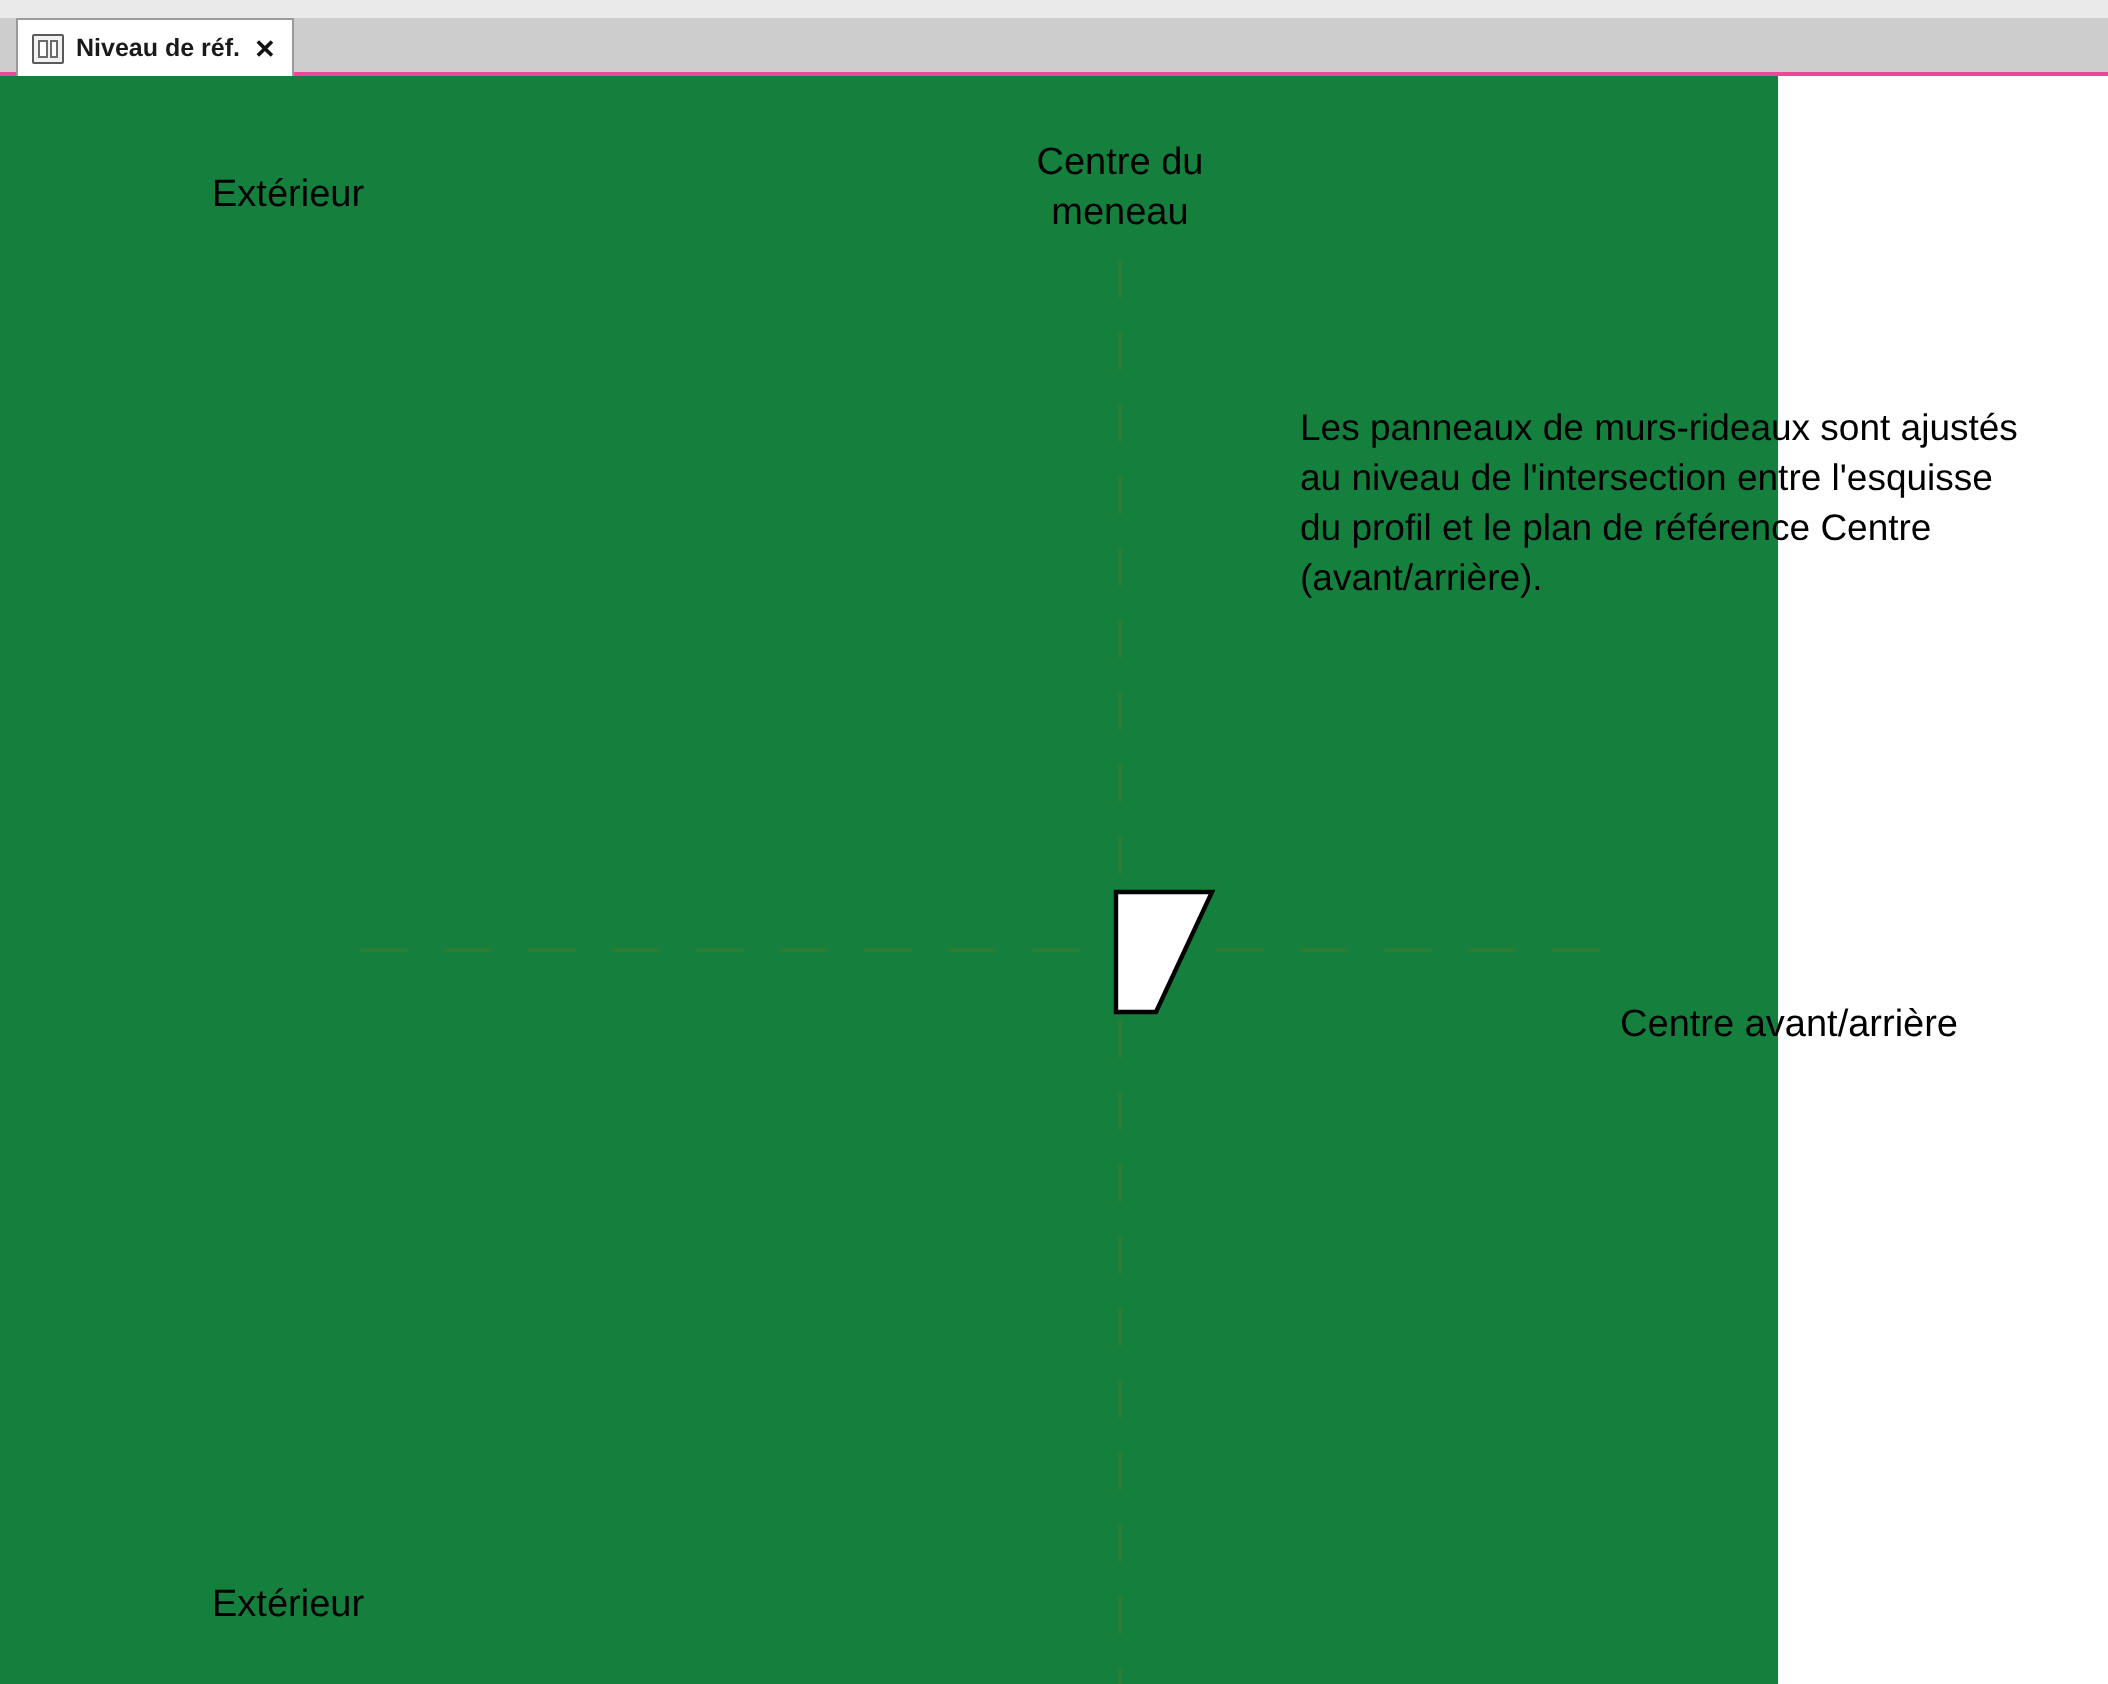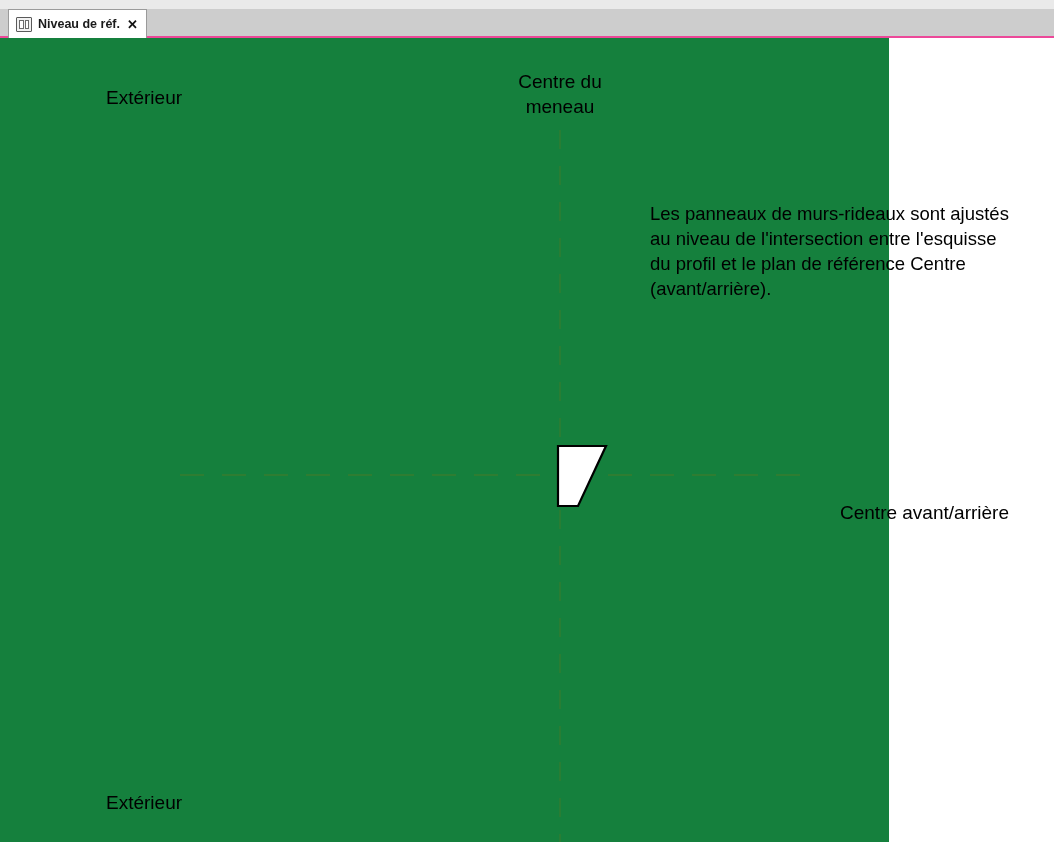--- a/index.html
+++ b/index.html
@@ -124,22 +124,23 @@
   }
   .label-interior {
     left: 106px;
     top: 47px;
   }
   .label-exterior {
     left: 106px;
     top: 752px;
   }
   .label-plane {
-    left: 840px;
+    left: 781px;
     top: 412px;
+    text-align: right;
     width: 198px;
   }
   .note {
     position: absolute;
     left: 650px;
     top: 163px;
     width: 365px;
     color: #000000;
     font-size: 18.5px;
     line-height: 25px;

